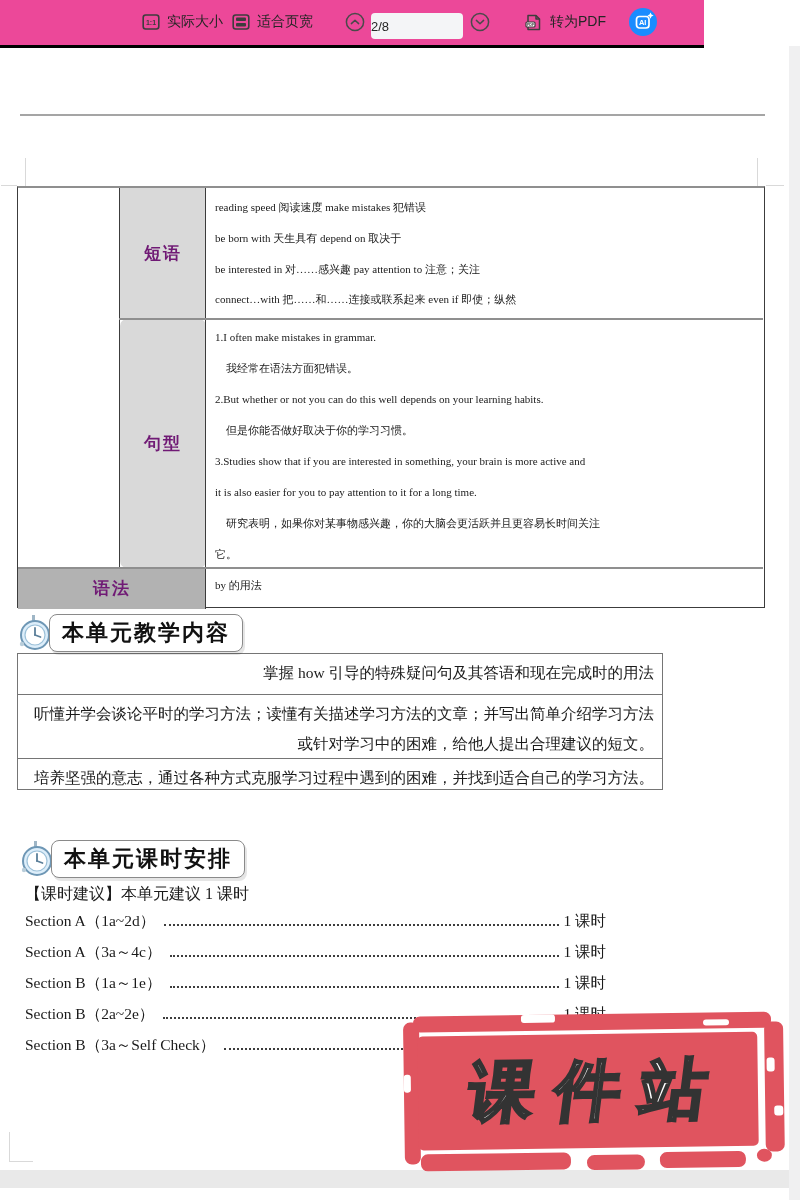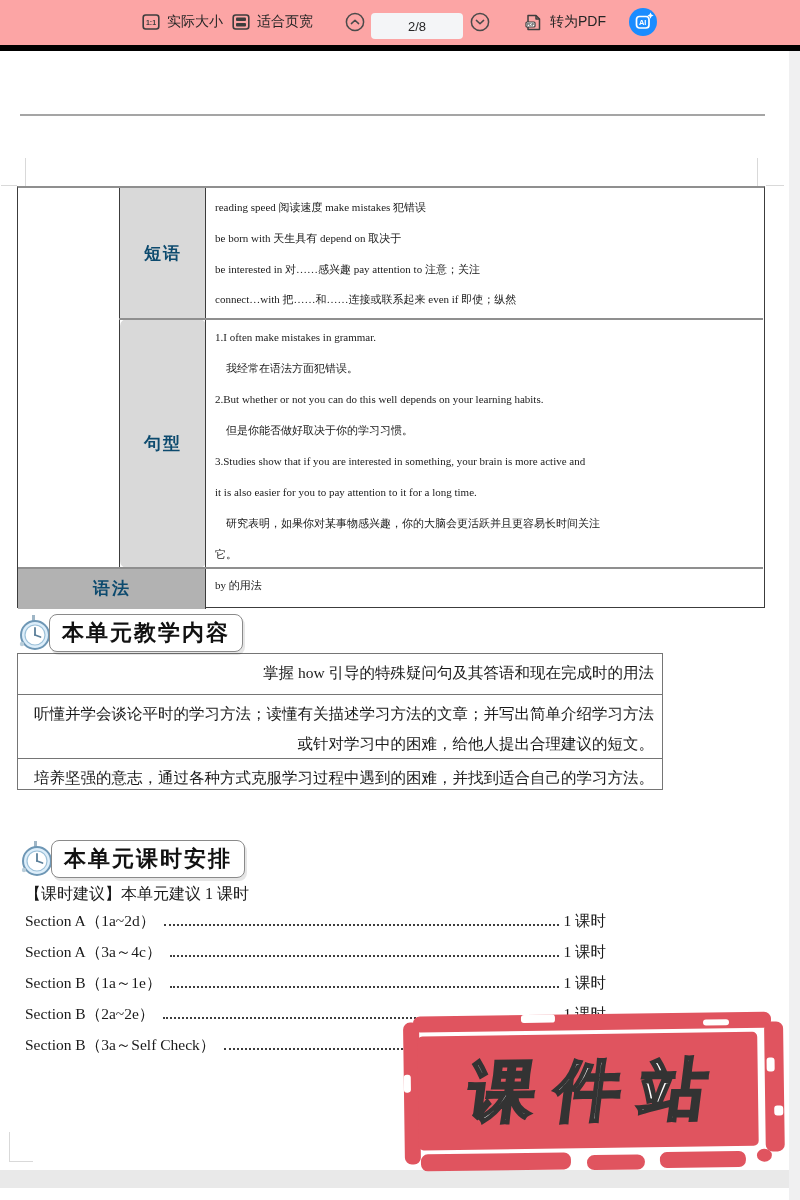--- a/index.html
+++ b/index.html
@@ -1,40 +1,40 @@
 <!DOCTYPE html>
 <html><head>
 <meta charset="utf-8">
 <style>
   html,body{margin:0;padding:0;background:#fff;}
   .viewport{position:relative;width:800px;height:1200px;overflow:hidden;background:#fff;
             font-family:"Liberation Sans","DejaVu Sans",sans-serif;}
   
-  .toolbar{position:absolute;left:0;top:0;width:800px;height:45px;background:#fca5a5;
-           border-bottom:6px solid #000000;z-index:60;}
+  .toolbar{position:absolute;left:0;top:0;width:704px;height:45px;background:#ec4899;
+           border-bottom:3px solid #000000;z-index:60;}
   .tb-item{position:absolute;top:0;height:44px;display:flex;align-items:center;gap:7px;
            font-size:14px;color:#262626;cursor:pointer;}
   .tb-circle{position:absolute;top:12px;width:20px;height:20px;cursor:pointer;}
   .page-box{position:absolute;left:371px;top:13px;width:92px;height:26px;background:#f4f5f7;
-            border-radius:4px;display:flex;align-items:center;justify-content:center;
+            border-radius:4px;display:flex;align-items:center;
             font-size:13px;color:#262626;}
   .ai-btn{position:absolute;left:628px;top:7px;width:30px;height:30px;cursor:pointer;}
   
   .scroll-strip{position:absolute;right:0;top:46px;width:11px;height:1154px;background:#f0f0f1;z-index:55;}
   .page1-rule{position:absolute;left:20px;top:114px;width:745px;height:2px;background:#a5a5a5;}
   .cm{position:absolute;background:#d9d9d9;}
   
   .doc{font-family:"Liberation Serif","DejaVu Serif",serif;color:#1a1a1a;}
   
   .table1{position:absolute;left:17px;top:186px;width:748px;height:422px;
           border:1.5px solid #3c3c3c;border-top:2px solid #8f8f8f;box-sizing:border-box;}
   .t1-cell{position:absolute;box-sizing:border-box;}
   .t1-label{display:flex;align-items:center;justify-content:center;background:#d9d9d9;
             font-family:"Liberation Sans","DejaVu Sans",sans-serif;font-weight:bold;
-            font-size:17px;letter-spacing:2px;color:#0c4a6e;}
+            font-size:17px;letter-spacing:2px;color:#701a75;}
   .t1-content{font-size:11px;line-height:30.8px;padding:4px 0 0 9px;white-space:nowrap;overflow:visible;}
   .vline{position:absolute;width:1.4px;background:#3c3c3c;}
   .hline{position:absolute;height:2px;background:#8f8f8f;}
   .indent{padding-left:11px;}
   
   .sec-head{position:absolute;display:flex;align-items:center;z-index:5;}
   .head-box{border:1.5px solid #8a8a8a;border-radius:8px;background:#fff;
             box-shadow:2px 3px 0 rgba(0,0,0,.10);padding:3px 12px;
             font-weight:bold;font-size:22px;letter-spacing:2px;color:#111;margin-left:-5px;}
   

